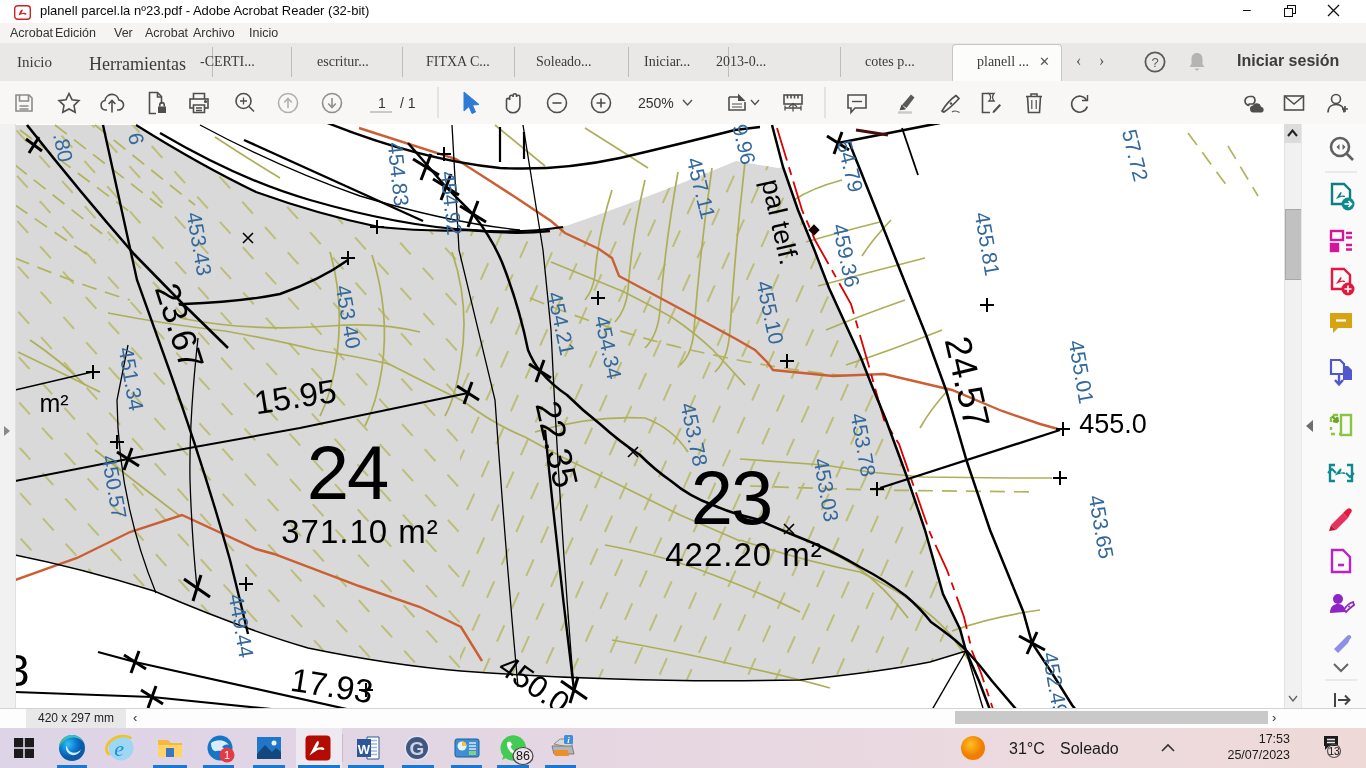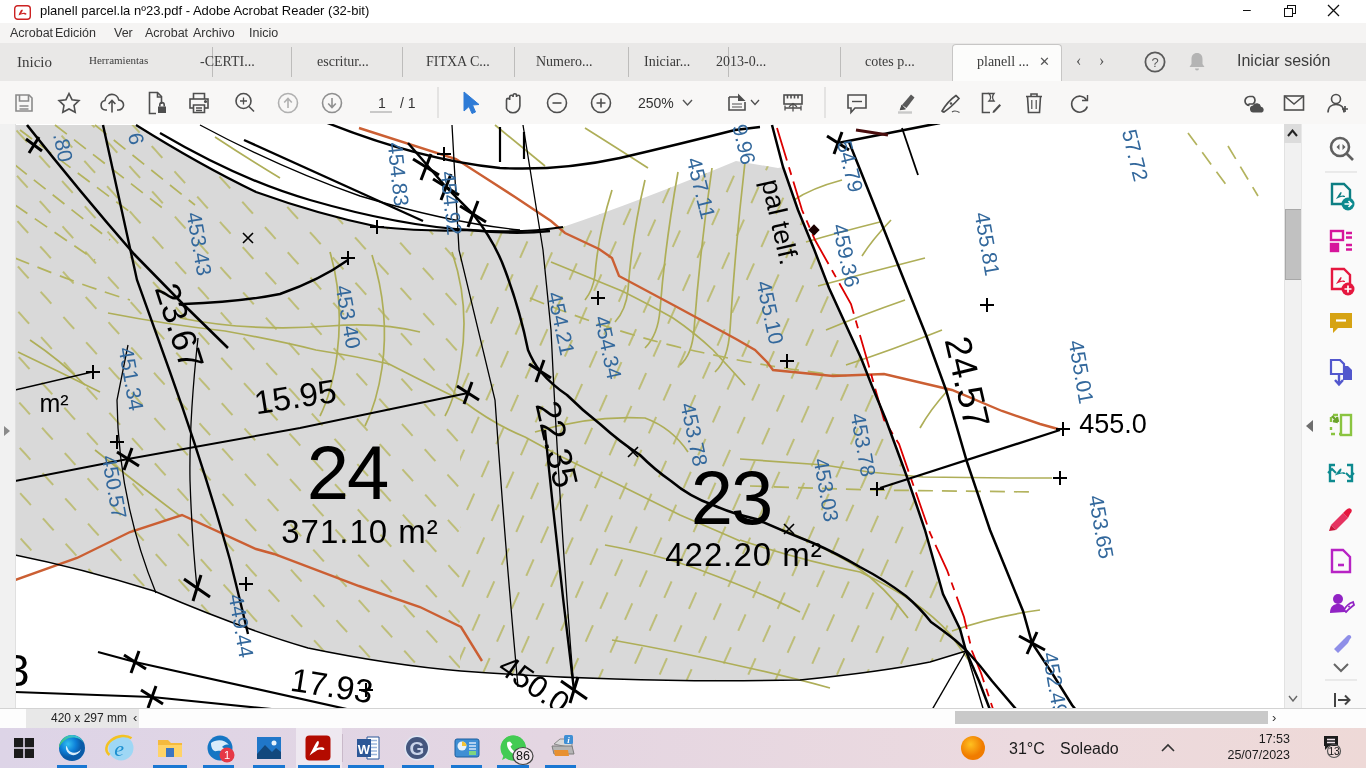--- a/index.html
+++ b/index.html
@@ -24,21 +24,21 @@
   #leftstrip{left:0;top:124px;width:15px;height:584px;background:#f1f1f1;border-right:1px solid #e0e0e0;}
   #docwrap{left:15px;top:124px;width:1269px;height:584px;background:#fff;overflow:hidden;}
   
   #vscroll{left:1284px;top:124px;width:17px;height:584px;background:#f1f1f1;border-left:1px solid #e2e2e2;}
   #vthumb{left:1285px;top:209px;width:15px;height:69px;background:#c1c1c1;border:1px solid #a8a8a8;}
   
   #toolspanel{left:1301px;top:124px;width:65px;height:584px;background:#fafafa;border-left:1px solid #e8e8e8;}
   #toolsdiv{left:1301px;top:124px;width:17px;height:584px;background:#f3f3f3;border-right:1px solid #e3e3e3;}
   
   #statusrow{left:0;top:708px;width:1366px;height:20px;background:#fdfdfd;border-top:1px solid #d3d3d3;}
-  #chip{left:26px;top:709px;width:100px;height:19px;background:#e8e8e8;font-size:12px;color:#222;text-align:center;line-height:19px;padding-left:13px;}
+  #chip{left:26px;top:709px;width:100px;height:19px;background:#e8e8e8;font-size:12px;color:#222;text-align:center;line-height:19px;}
   #hthumb{left:955px;top:711px;width:313px;height:13px;background:#c9c9c9;}
   
   #taskbar{left:0;top:728px;width:1366px;height:40px;background:linear-gradient(90deg,#ddd4e7 0%,#e4d6e2 40%,#ecdadf 75%,#eed9d7 100%);}
 </style>
 </head>
 <body>
 <div id="app">
 
   <div class="abs" id="titlebar"></div>
   <svg class="abs" style="left:14px;top:5px" width="17" height="15" viewBox="0 0 17 15">
@@ -59,48 +59,48 @@
   <div class="abs menuitem" style="left:10px">Acrobat</div>
   <div class="abs menuitem" style="left:55px">Edición</div>
   <div class="abs menuitem" style="left:114px">Ver</div>
   <div class="abs menuitem" style="left:145px">Acrobat</div>
   <div class="abs menuitem" style="left:193px">Archivo</div>
   <div class="abs menuitem" style="left:249px">Inicio</div>
 
   <div class="abs" id="tabbar"></div>
   <div class="abs" id="activetab"></div>
   <div class="abs tabtxt" style="left:17px;font-size:15px">Inicio</div>
-  <div class="abs tabtxt" style="left:89px;font-size:11px">Herramientas</div>
+  <div class="abs tabtxt" style="left:89px;font-size:18px">Herramientas</div>
   <div class="abs tabsep" style="left:212px"></div>
   <div class="abs tabtxt" style="left:200px">-CERTI...</div>
   <div class="abs tabsep" style="left:291px"></div>
   <div class="abs tabtxt" style="left:317px">escritur...</div>
   <div class="abs tabsep" style="left:402px"></div>
   <div class="abs tabtxt" style="left:426px">FITXA C...</div>
   <div class="abs tabsep" style="left:514px"></div>
-  <div class="abs tabtxt" style="left:536px">Numero...</div>
+  <div class="abs tabtxt" style="left:536px">Soleado...</div>
   <div class="abs tabsep" style="left:628px"></div>
   <div class="abs tabtxt" style="left:644px">Iniciar...</div>
   <div class="abs tabsep" style="left:728px"></div>
   <div class="abs tabtxt" style="left:716px">2013-0...</div>
   <div class="abs tabsep" style="left:840px"></div>
   <div class="abs tabtxt" style="left:865px">cotes p...</div>
   <div class="abs tabtxt" style="left:977px">planell ...</div>
   <div class="abs tabtxt" style="left:1039px;font-size:13px;color:#555">✕</div>
   <div class="abs tabtxt" style="left:1076px;color:#555;font-size:16px;top:52px">‹</div>
   <div class="abs tabtxt" style="left:1099px;color:#555;font-size:16px;top:52px">›</div>
   <svg class="abs" style="left:1144px;top:51px" width="22" height="22" viewBox="0 0 22 22">
     <circle cx="11" cy="11" r="9.6" fill="none" stroke="#5a5a5a" stroke-width="1.8"></circle>
     <text x="11" y="15.5" font-size="13" text-anchor="middle" fill="#5a5a5a" font-family="Liberation Sans">?</text>
   </svg>
   <svg class="abs" style="left:1187px;top:51px" width="20" height="22" viewBox="0 0 20 22">
     <path d="M10 2 C6.5 2 4.5 4.5 4.5 8 L4.5 13 L2.5 16 L17.5 16 L15.5 13 L15.5 8 C15.5 4.5 13.5 2 10 2 Z" fill="#b4b4b4"></path>
     <path d="M8 17.5 a2 2 0 0 0 4 0 Z" fill="#b4b4b4"></path>
   </svg>
-  <div class="abs" style="left:1237px;top:52px;font-size:16px;font-weight:normal;color:#3c3c3c">Iniciar sesión</div>
+  <div class="abs" style="left:1237px;top:52px;font-size:16px;font-weight:bold;color:#3c3c3c">Iniciar sesión</div>
 
   <div class="abs" id="toolbar"></div>
   <svg class="abs" style="left:0;top:81px" width="1366" height="43" viewBox="0 0 1366 43" fill="none" stroke="#4e4e4e" stroke-width="1.6">
 
     <g transform="translate(24,22)" stroke="#8a8a8a">
         <path d="M-8,-8 H5 L8,-5 V8 H-8 Z"></path>
         <path d="M-4.5,-8 V-2 H4.5 V-8 M-4.5,3 H4.5 M-4.5,6 H4.5"></path>
       </g>
 
     <path d="M69,12.5 L72,18.7 L79,19.6 L74,24.4 L75.2,31.2 L69,28 L62.8,31.2 L64,24.4 L59,19.6 L66,18.7 Z"></path>

